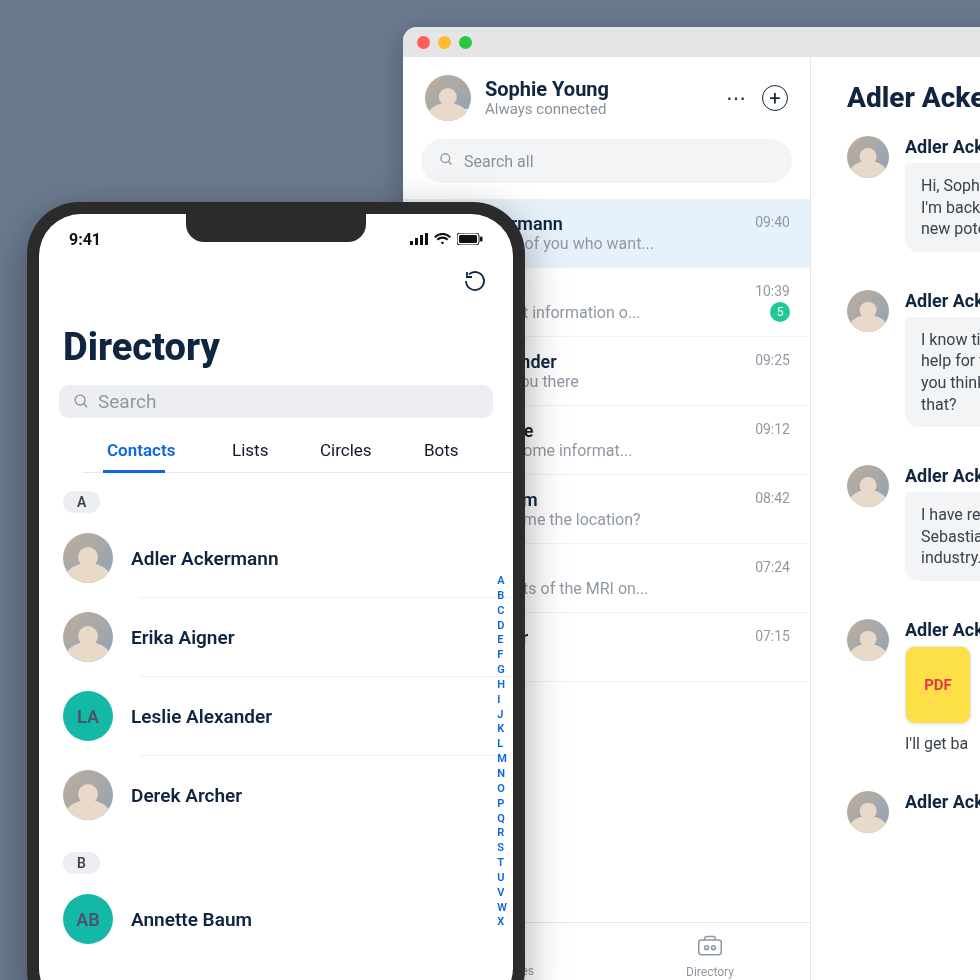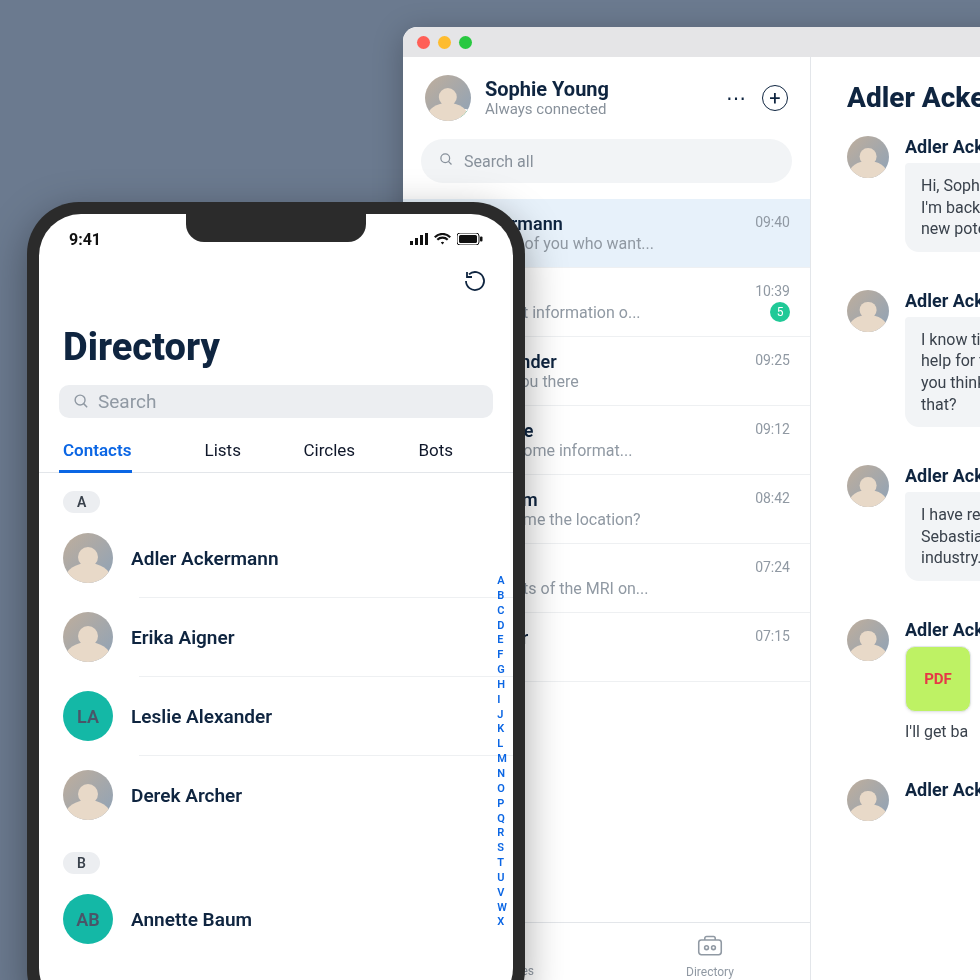--- a/index.html
+++ b/index.html
@@ -138,22 +138,22 @@
   }
   .msg-block { display: flex; gap: 16px; margin-bottom: 38px; }
   .msg-col { flex: 1; }
   .msg-name { font-size: 18px; font-weight: 700; color: #0f2540; margin-bottom: 6px; }
   .bubble {
     background: #f2f4f6; border-radius: 4px 14px 14px 14px;
     padding: 12px 16px; font-size: 16px; color: #3a424c;
     max-width: 260px; line-height: 1.35;
   }
   .pdf-tile {
-    background: #bef264; border: 1px solid #e3e6ea; border-radius: 10px;
-    width: 66px; height: 66px;
+    background: #fde047; border: 1px solid #e3e6ea; border-radius: 10px;
+    width: 66px; height: 78px;
     display: flex; align-items: center; justify-content: center;
     color: #e63946; font-weight: 700; font-size: 15px;
     box-shadow: 0 1px 3px rgba(0,0,0,0.08);
   }
 
   
   .phone {
     position: absolute; left: 27px; top: 202px;
     width: 498px; height: 820px;
     background: #2b2b2b;
@@ -194,20 +194,21 @@
   }
   .phone-search {
     margin: 4px 20px 10px 20px; height: 33px;
     background: #eceef1; border-radius: 10px;
     display: flex; align-items: center; gap: 8px;
     padding: 0 14px; color: #9099a3; font-size: 19px;
   }
   .tabs {
     display: flex; padding: 0 24px;
     border-bottom: 1px solid #e3e6ea;
+    margin-left: 44px;
   }
   .tab {
     flex: 1; text-align: center; font-size: 17px; color: #0f172a;
     padding: 12px 0; cursor: pointer;
   }
   .tab:first-child { text-align: left; }
   .tab:last-child { text-align: center; }
   .tab.active { color: #0b66e4; font-weight: 600; position: relative; }
   .tab.active::after {
     content: ""; position: absolute; left: -4px; right: 38px;

